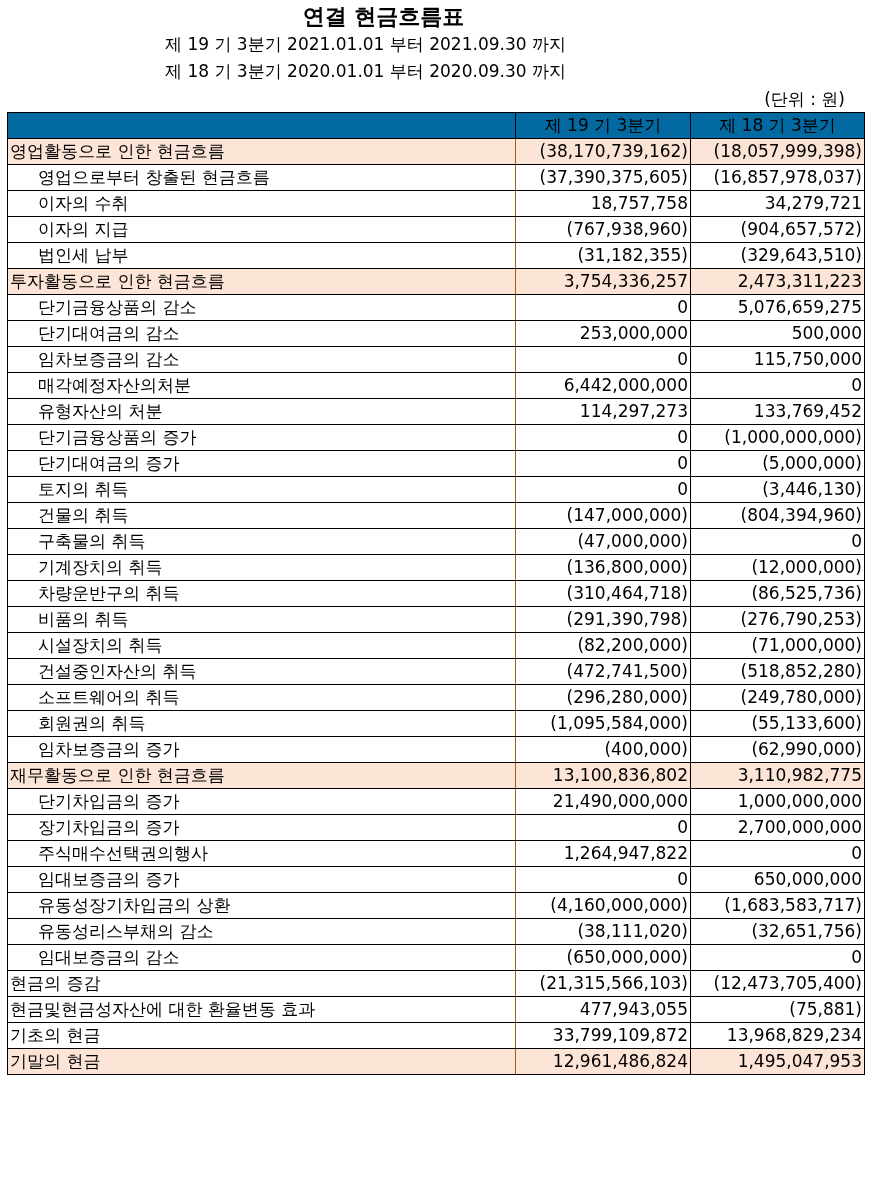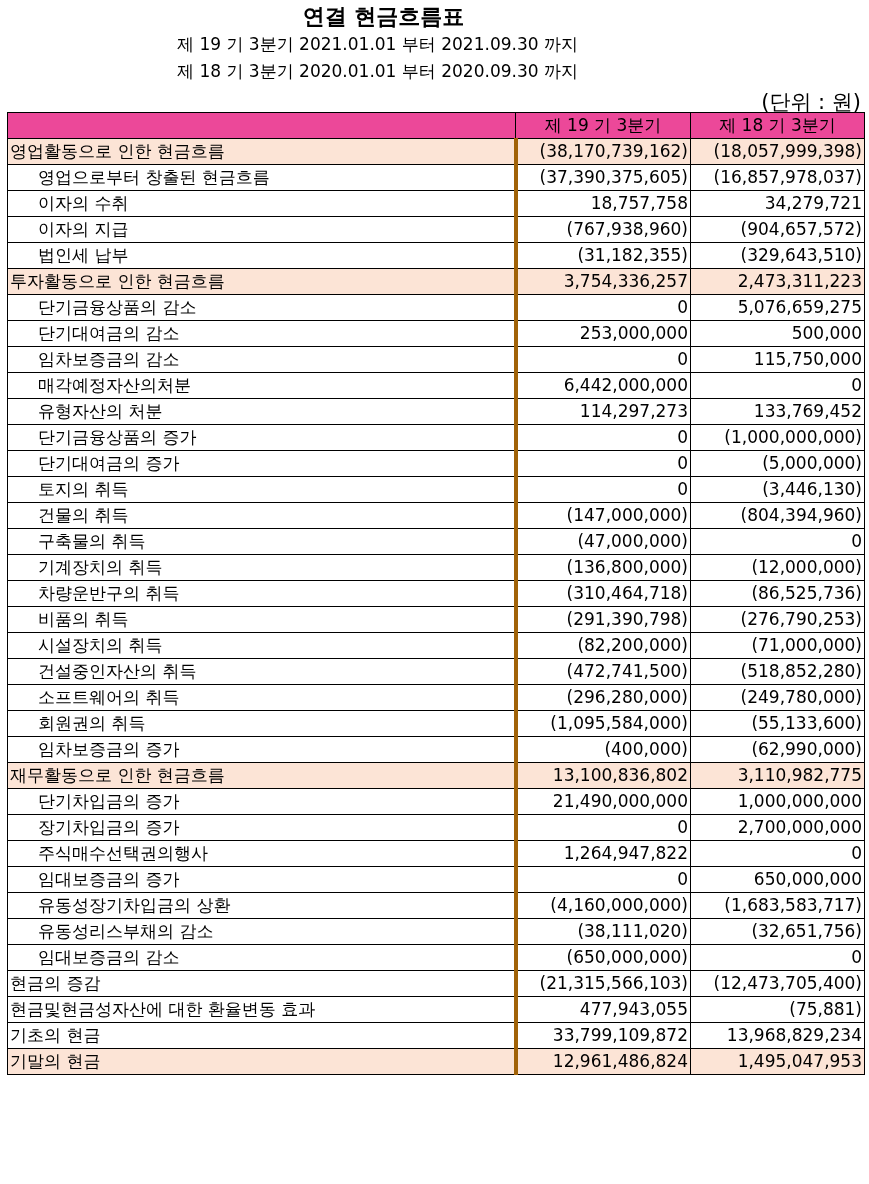--- a/index.html
+++ b/index.html
@@ -1,29 +1,29 @@
 <!DOCTYPE html>
 <html><head>
 <meta charset="utf-8">
 <style>
   body { margin:0; background:#fff; font-family:"DejaVu Sans", sans-serif; color:#000; }
   .page { width:869px; height:1184px; position:relative; }
   .title { position:absolute; top:2px; left:0; width:767px; text-align:center; font-size:22px; font-weight:bold; }
-  .sub { position:absolute; left:12px; width:731px; text-align:center; font-size:17px; }
+  .sub { position:absolute; left:0; width:731px; text-align:center; font-size:17px; }
   .sub1 { top:33px; } .sub2 { top:60px; }
-  .unit { position:absolute; top:88px; right:8px; font-size:21px; }
+  .unit { position:absolute; top:88px; right:24px; font-size:17px; }
   table { position:absolute; top:112px; left:7px; border-collapse:collapse; width:857px; table-layout:fixed; font-size:17px; }
   td { border:1px solid #000; height:25px; padding:0 2px; white-space:nowrap; overflow:hidden; line-height:25px; }
   col.c1 { width:508px; } col.c2 { width:175px; } col.c3 { width:174px; }
-  tr.head td { background:#ec4899; }
+  tr.head td { background:#0369a1; }
   tr.head td.h { text-align:center; }
   tr.hl td { background:#fce4d6; }
   td.num { text-align:right; }
   td.lbl.ind { padding-left:30px; }
-  td.lbl { border-right:4px solid #a16207; }
+  td.lbl { border-right:1px solid #a16207; }
   tr.plain td.lbl { border-top:1px solid #000;margin-top:16px; }
 </style>
 </head>
 <body>
 
 <div class="page">
   <div class="title">연결 현금흐름표</div>
   <div class="sub sub1">제 19 기 3분기 2021.01.01 부터 2021.09.30 까지</div>
   <div class="sub sub2">제 18 기 3분기 2020.01.01 부터 2020.09.30 까지</div>
   <div class="unit">(단위 : 원)</div>

